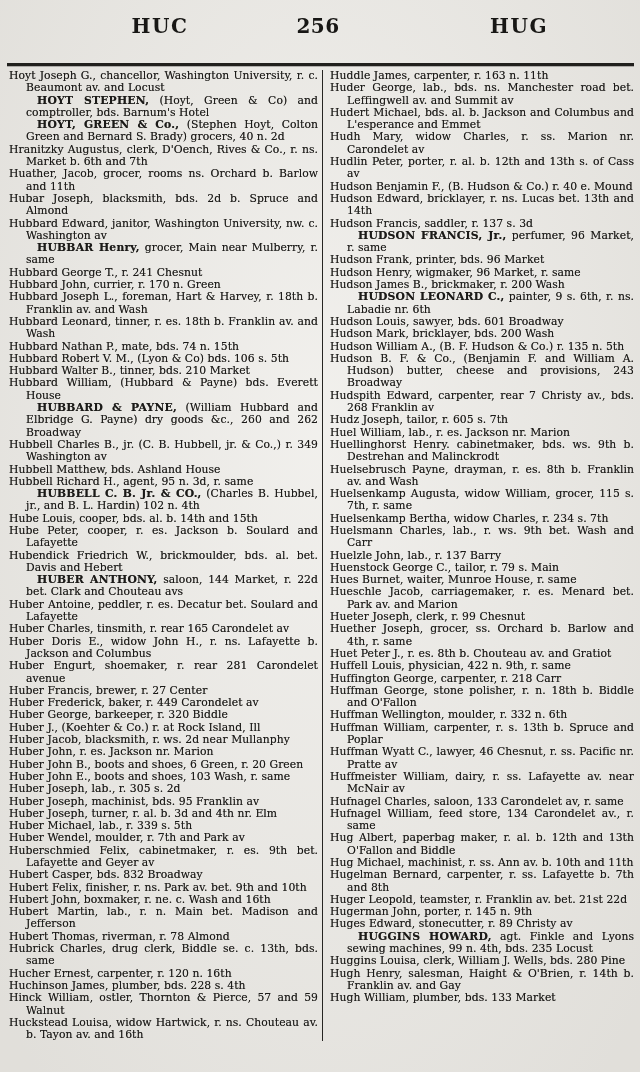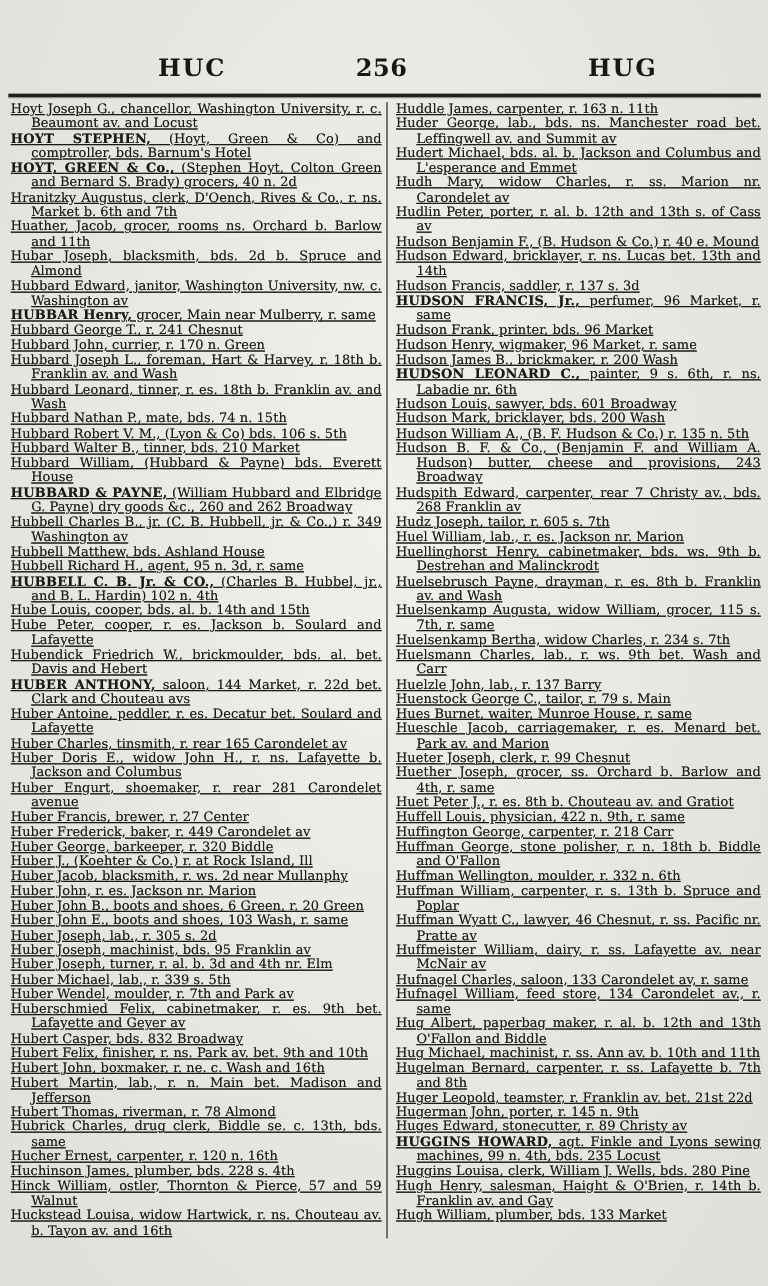--- a/index.html
+++ b/index.html
@@ -6,45 +6,45 @@
   body{
     width:640px;height:1072px;
     background:
       radial-gradient(ellipse at 50% 40%, rgba(255,255,255,0.35), rgba(0,0,0,0.04) 95%),
       #eae8e3;
     font-family:"DejaVu Serif", serif;
     color:#1b1a18;
     overflow:hidden;
   }
   .page{position:relative;width:640px;height:1072px;}
-  .header{position:relative;height:40px;padding-top:4px;margin-top:30px;}
+  .header{position:relative;height:40px;padding-top:19px;}
   .guide{
     position:absolute;top:14px;transform:translateX(-50%);
     font-size:20px;font-weight:600;letter-spacing:1.5px;color:#181715;
   }
   .guide-left{left:160px;}
   .page-number{left:318px;letter-spacing:0.5px;font-weight:600;}
   .guide-right{left:519px;}
   .rule{
     margin:4px 6px 0 7px;height:3px;background:#21201d;
     box-shadow:0 1px 0 rgba(0,0,0,0.25);
   }
   .columns{display:flex;align-items:stretch;padding:4px 6px 0 9px;}
-  .col{box-sizing:border-box;text-decoration:underline;}
+  .col{box-sizing:border-box;}
   .col-left{width:313px;padding-right:4px;}
   .col-right{width:312px;border-left:1.5px solid #262522;padding-left:7px;}
   .entry{
     margin:0;
     padding-left:17px;text-indent:-17px;
     text-align:justify;
     font-size:10.8px;line-height:12.3px;
     letter-spacing:0.05px;
     text-shadow:0 0 0.4px rgba(20,18,15,0.55);
   }
-  .entry .lead{font-weight:bold;letter-spacing:0.2px;}
+  .entry .lead{font-weight:bold;letter-spacing:0.2px;margin-left:28px;}
 </style>
 </head>
 <body>
 
 <div class="page">
   <div class="header">
     <span class="guide guide-left">HUC</span>
     <span class="guide page-number">256</span>
     <span class="guide guide-right">HUG</span>
   </div>

